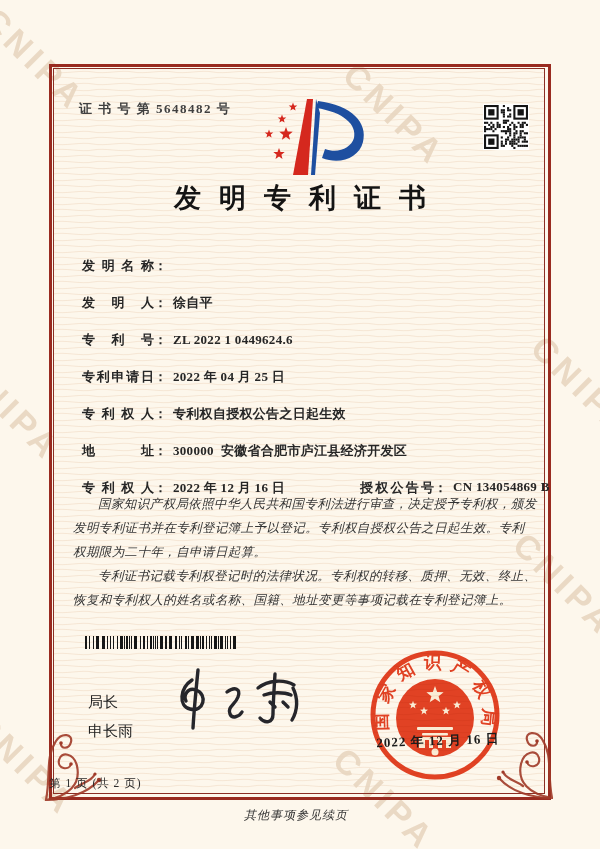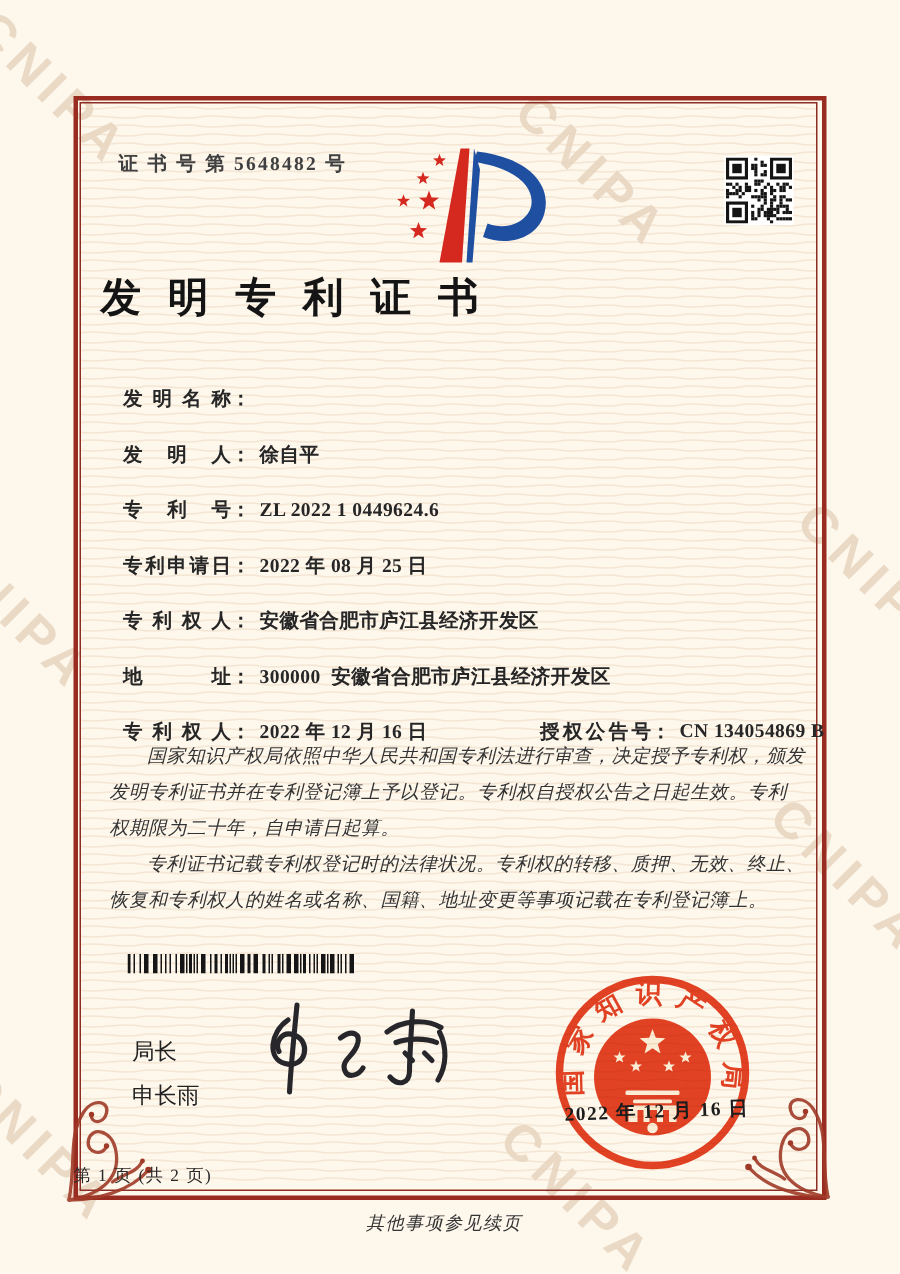--- a/index.html
+++ b/index.html
@@ -16,21 +16,21 @@
                border:1px solid #8c2e24;}
   .waves{position:absolute;left:53px;top:68px;}
   .corner{position:absolute;width:80px;height:96px;}
   .corner.bl{left:41px;top:708px;}
   .corner.br{left:477px;top:706px;transform:scaleX(-1);}
   
   .certno{position:absolute;left:79px;top:100px;font-size:13px;font-weight:600;
           letter-spacing:1.5px;color:#404040;}
   .logo{position:absolute;left:256px;top:97px;}
   .qr{position:absolute;left:483px;top:104px;background:#fff;padding:1px;}
-  .title{position:absolute;left:49px;top:180px;width:502px;text-align:left;
+  .title{position:absolute;left:49px;top:180px;width:502px;text-align:center;
          font-size:27px;font-weight:700;letter-spacing:18px;padding-left:18px;
          box-sizing:border-box;color:#141414;}
   
   .fields{position:absolute;left:82px;top:247px;width:462px;}
   .frow{position:relative;height:37px;display:flex;align-items:center;
         font-size:13px;font-weight:700;color:#262626;white-space:pre;}
   .flabel{display:inline-block;width:72px;text-align:justify;text-align-last:justify;}
   .fcolon{display:inline-block;margin-right:6px;}
   .fval{letter-spacing:.3px;}
   .pair2{position:absolute;left:278px;top:50%;transform:translateY(-50%);
@@ -366,22 +366,22 @@
       <rect x="41.904761904761905" y="39.80952380952381" width="2.0952380952380953" height="2.0952380952380953" fill="#141414"></rect>
       <rect x="29.333333333333336" y="41.904761904761905" width="2.0952380952380953" height="2.0952380952380953" fill="#141414"></rect>
     </svg>
 
   <div class="title">发明专利证书</div>
 
   <div class="fields" id="fields">
       <div class="frow"><span class="flabel">发明名称</span><span class="fcolon">：</span></div>
       <div class="frow"><span class="flabel">发明人</span><span class="fcolon">：</span><span class="fval">徐自平</span></div>
       <div class="frow"><span class="flabel">专利号</span><span class="fcolon">：</span><span class="fval">ZL 2022 1 0449624.6</span></div>
-      <div class="frow"><span class="flabel">专利申请日</span><span class="fcolon">：</span><span class="fval">2022 年 08 月 25 日</span></div>
-      <div class="frow"><span class="flabel">专利权人</span><span class="fcolon">：</span><span class="fval">安徽省合肥市庐江县经济开发区</span></div>
+      <div class="frow"><span class="flabel">专利申请日</span><span class="fcolon">：</span><span class="fval">2022 年 04 月 25 日</span></div>
+      <div class="frow"><span class="flabel">专利权人</span><span class="fcolon">：</span><span class="fval">专利权自授权公告之日起生效</span></div>
       <div class="frow"><span class="flabel">地址</span><span class="fcolon">：</span><span class="fval">300000  安徽省合肥市庐江县经济开发区</span></div>
       <div class="frow"><span class="flabel">专利权人</span><span class="fcolon">：</span><span class="fval">2022 年 12 月 16 日</span><span class="pair2"><span class="flabel">授权公告号</span><span class="fcolon">：</span><span class="fval">CN 134054869 B</span></span></div>
     </div>
 
   <div class="bodytext" id="body-paras">
       <p>国家知识产权局依照中华人民共和国专利法进行审查，决定授予专利权，颁发发明专利证书并在专利登记簿上予以登记。专利权自授权公告之日起生效。专利权期限为二十年，自申请日起算。</p>
       <p>专利证书记载专利权登记时的法律状况。专利权的转移、质押、无效、终止、恢复和专利权人的姓名或名称、国籍、地址变更等事项记载在专利登记簿上。</p>
     </div>
 
   <svg class="barcode" id="barcode" width="152" height="13">

